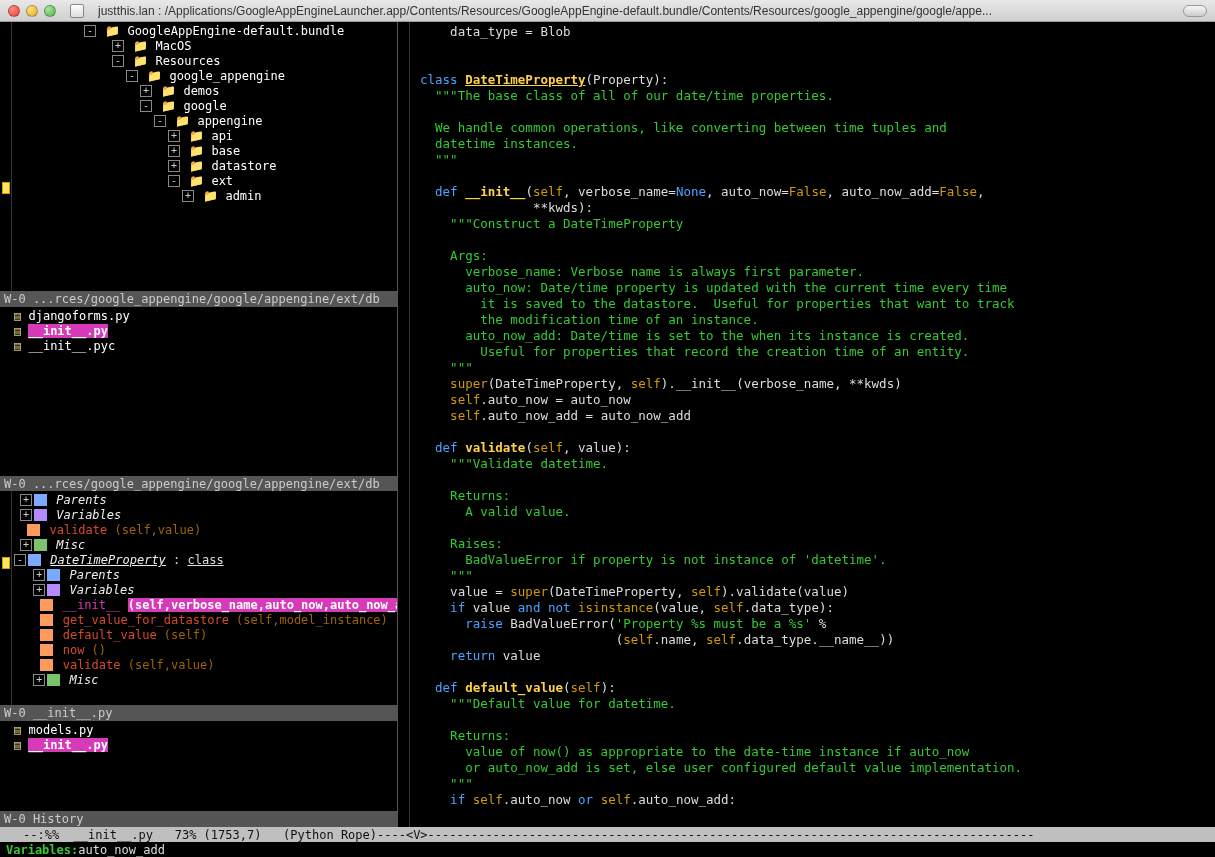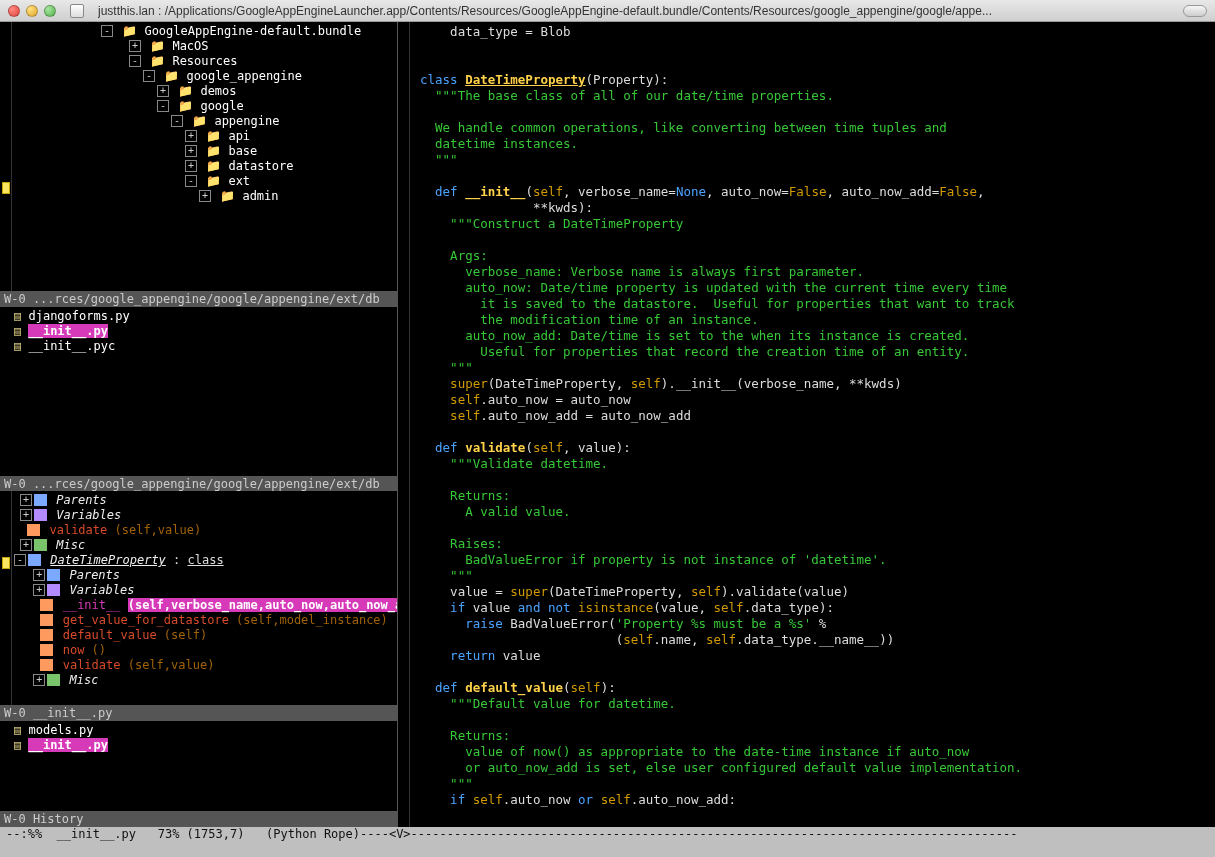--- a/index.html
+++ b/index.html
@@ -79,23 +79,23 @@
   .c-self { color:#d09a00; }           
   .c-func { color:#ffd24a; font-weight:bold; }
   .c-classnm { color:#ffd24a; font-weight:bold; text-decoration:underline; }
   .c-builtin { color:#d09a00; }
   .c-const { color:#d09a00; }
   .c-punc { color:#ddd; }
   .c-ident { color:#ddd; }
 
   
   .modeline {
-    height:31px; background:#bfbfbf; color:#111;
+    height:15px; background:#bfbfbf; color:#111;
     font-family:"Monaco",monospace; font-size:12px;
-    display:flex; align-items:flex-start; padding:0 6px; white-space:pre;
+    display:flex; align-items:flex-end; padding:0 23px; white-space:pre;
   }
   .minibuf {
     height:15px; background:#000; color:#ddd;
     font-family:"Monaco",monospace; font-size:12px;
     display:flex; align-items:center; padding:0 6px;
   }
   .minibuf .lbl { color:#37c837; font-weight:bold; }
   .minibuf .val { color:#ddd; }
 
   
@@ -116,21 +116,21 @@
 </div>
 
 <div class="workspace">
 
   <div class="left">
 
     <div class="pane" style="height:272px; position:relative;">
       <div class="gutter">
         <span class="mark" style="top:160px;"></span>
       </div>
-      <div class="pane-body" id="tree-body" style="padding-left:31px;">
+      <div class="pane-body" id="tree-body" style="padding-left:14px;">
           <div class="tree-row" style="padding-left: 70px;"><span class="boxchar">-</span> <span class="folder-icon">📁</span> <span class="folder-name">GoogleAppEngine-default.bundle</span></div>
           <div class="tree-row" style="padding-left: 98px;"><span class="boxchar">+</span> <span class="folder-icon">📁</span> <span class="folder-name">MacOS</span></div>
           <div class="tree-row" style="padding-left: 98px;"><span class="boxchar">-</span> <span class="folder-icon">📁</span> <span class="folder-name">Resources</span></div>
           <div class="tree-row" style="padding-left: 112px;"><span class="boxchar">-</span> <span class="folder-icon">📁</span> <span class="folder-name">google_appengine</span></div>
           <div class="tree-row" style="padding-left: 126px;"><span class="boxchar">+</span> <span class="folder-icon">📁</span> <span class="folder-name">demos</span></div>
           <div class="tree-row" style="padding-left: 126px;"><span class="boxchar">-</span> <span class="folder-icon">📁</span> <span class="folder-name">google</span></div>
           <div class="tree-row" style="padding-left: 140px;"><span class="boxchar">-</span> <span class="folder-icon">📁</span> <span class="folder-name">appengine</span></div>
           <div class="tree-row" style="padding-left: 154px;"><span class="boxchar">+</span> <span class="folder-icon">📁</span> <span class="folder-name">api</span></div>
           <div class="tree-row" style="padding-left: 154px;"><span class="boxchar">+</span> <span class="folder-icon">📁</span> <span class="folder-name">base</span></div>
           <div class="tree-row" style="padding-left: 154px;"><span class="boxchar">+</span> <span class="folder-icon">📁</span> <span class="folder-name">datastore</span></div>

